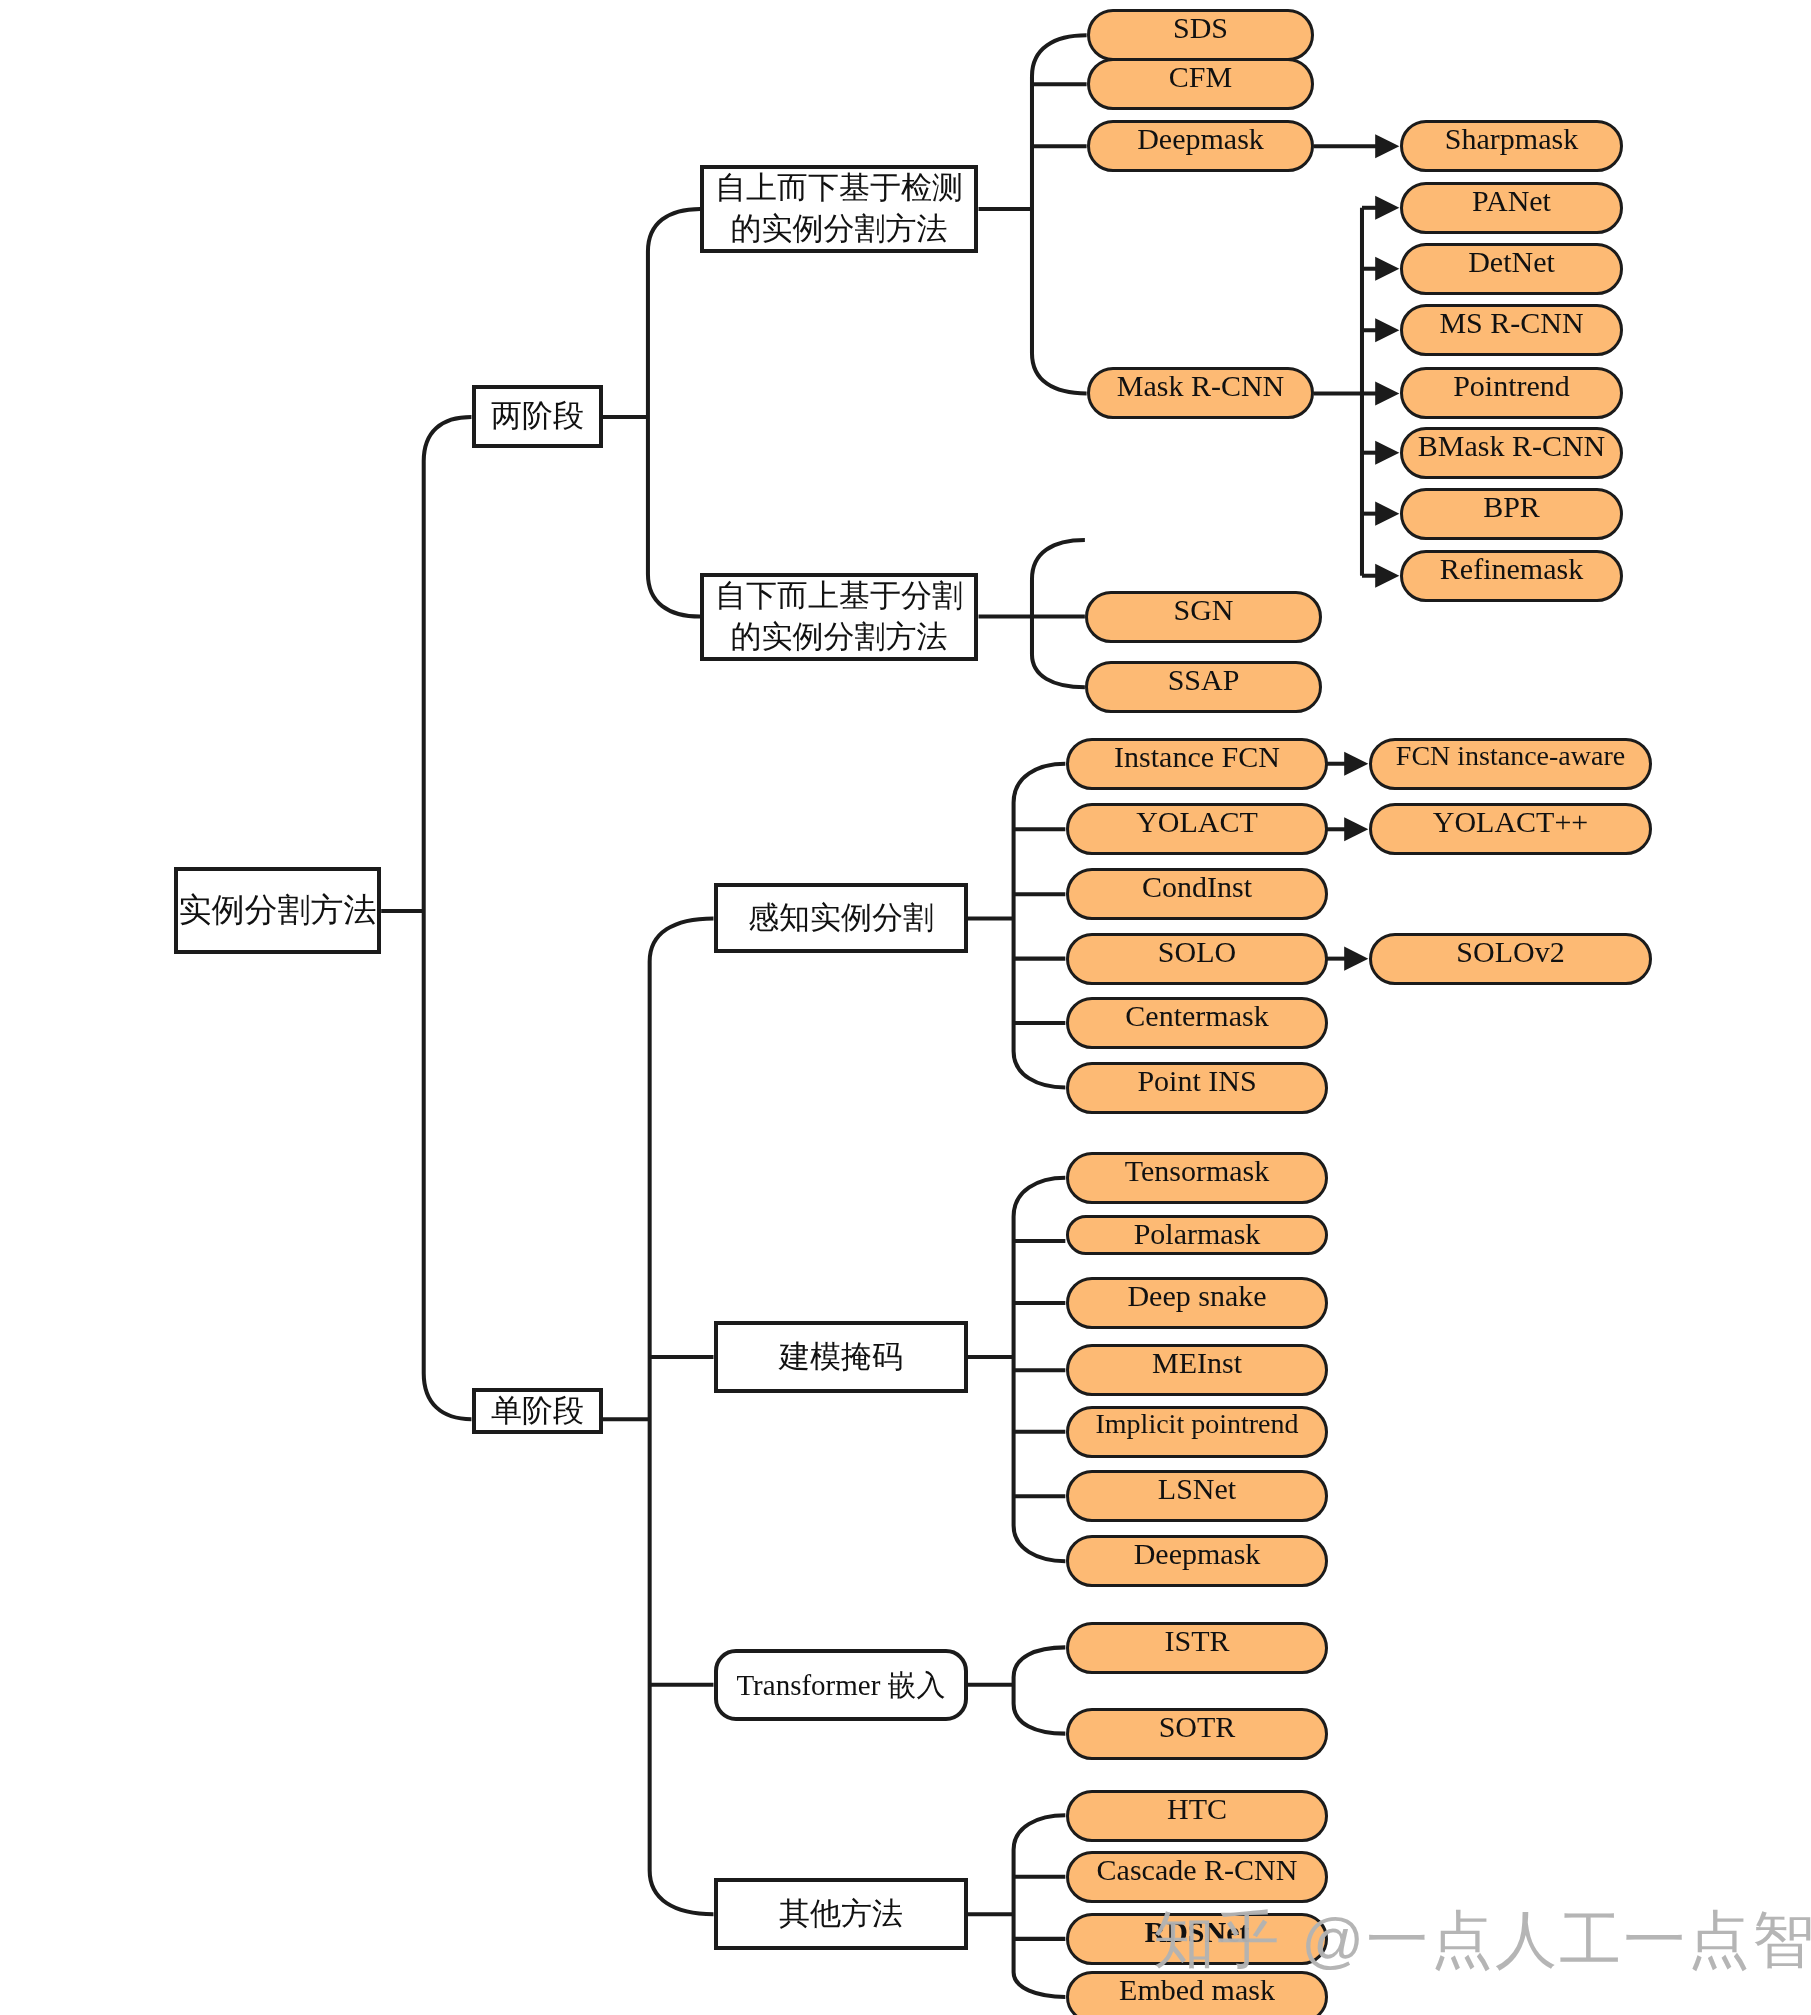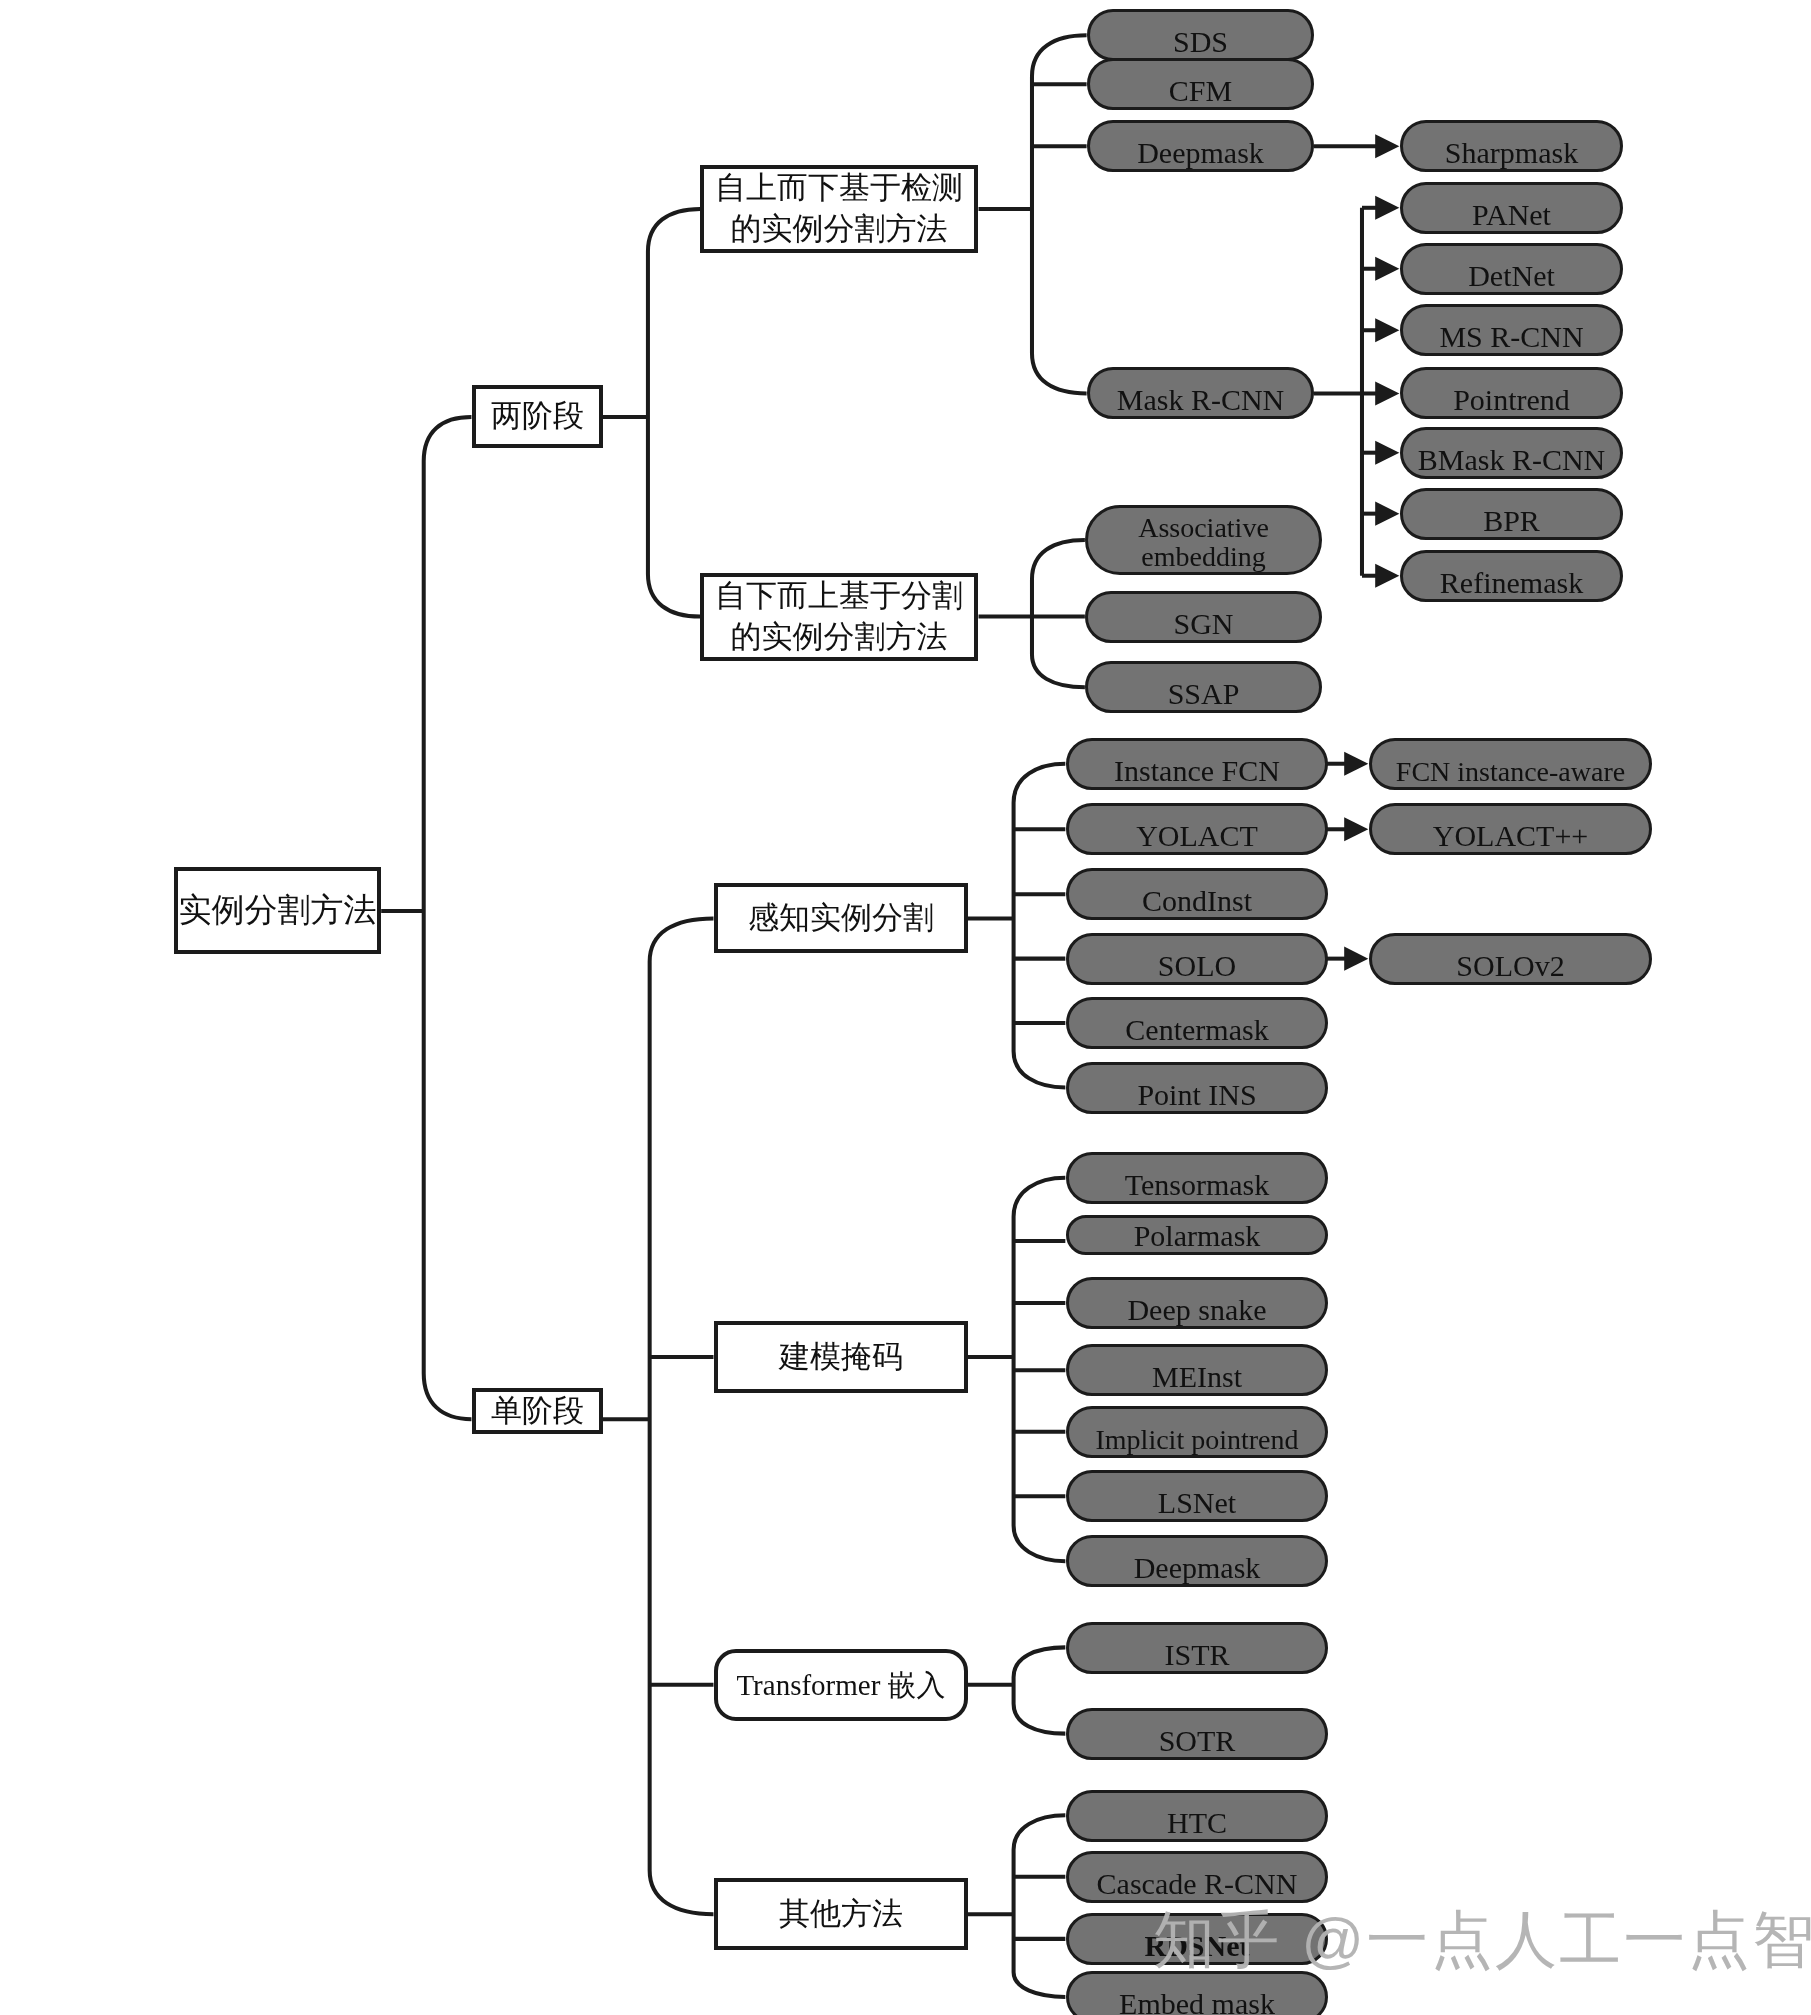--- a/index.html
+++ b/index.html
@@ -9,22 +9,22 @@
   }
   #wires{position:absolute;left:0;top:0;width:1811px;height:2015px;}
   .rbox{
     position:absolute;background:#fff;border:4.6px solid #1b1b1b;
     display:flex;flex-direction:column;align-items:center;justify-content:center;
     text-align:center;box-sizing:border-box;z-index:2;
   }
   .rbox .ln{font-size:31px;line-height:1.32;white-space:nowrap;}
   .root .ln{font-size:33px;}
   .pill{
-    position:absolute;background:#737373;border:3.5px solid #1b1b1b;border-radius:46px;
-    display:flex;flex-direction:column;align-items:center;justify-content:flex-end;
+    position:absolute;background:#fdba74;border:3.5px solid #1b1b1b;border-radius:46px;
+    display:flex;flex-direction:column;align-items:center;justify-content:flex-start;
     text-align:center;box-sizing:border-box;z-index:2;
   }
   .pill .ln{font-size:30px;line-height:1.06;white-space:nowrap;}
   .pill.two .ln{font-size:28px;}
   .watermark{
     position:absolute;left:1153px;top:1898px;z-index:5;
     font-family:"Liberation Sans","DejaVu Sans",sans-serif;
     font-size:62px;letter-spacing:2.3px;white-space:nowrap;
     color:#b3b3b3;opacity:0.96;
   }
@@ -182,24 +182,20 @@
   <div class="pill" style="left:1400px;top:427px;width:223px;height:52px;">
     <div class="ln">BMask R-CNN</div>
   </div>
   <div class="pill" style="left:1400px;top:488px;width:223px;height:52px;">
     <div class="ln">BPR</div>
   </div>
   <div class="pill" style="left:1400px;top:550px;width:223px;height:52px;">
     <div class="ln">Refinemask</div>
   </div>
 
-  <div class="pill two" style="left:1085px;top:505px;width:237px;height:70px;">
-    <div class="ln">Associative</div>
-    <div class="ln">embedding</div>
-  </div>
   <div class="pill" style="left:1085px;top:591px;width:237px;height:52px;">
     <div class="ln">SGN</div>
   </div>
   <div class="pill" style="left:1085px;top:661px;width:237px;height:52px;">
     <div class="ln">SSAP</div>
   </div>
 
   <div class="pill" style="left:1066px;top:738px;width:262px;height:52px;">
     <div class="ln">Instance FCN</div>
   </div>

